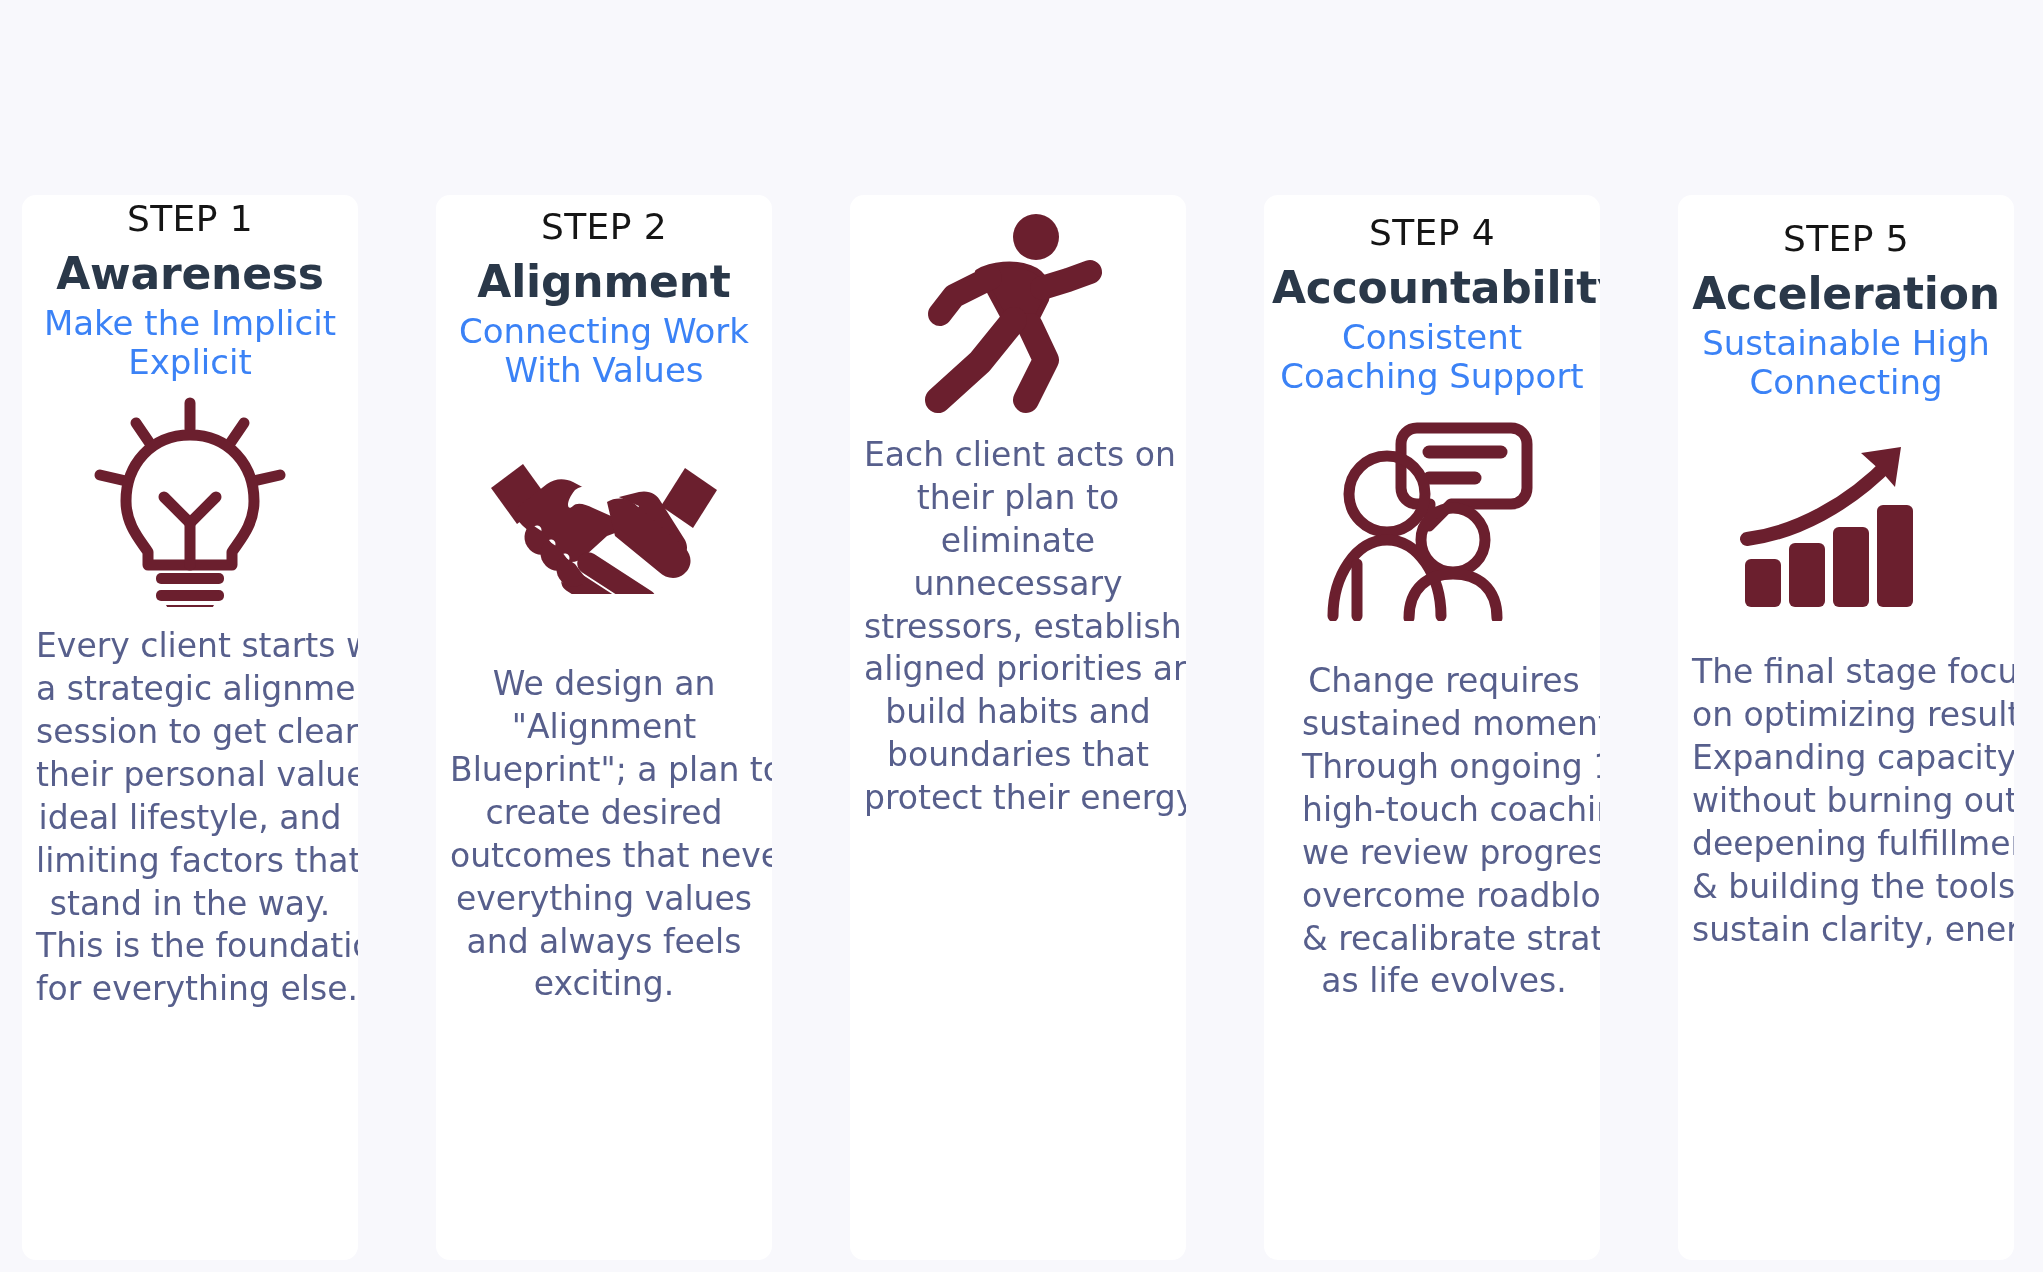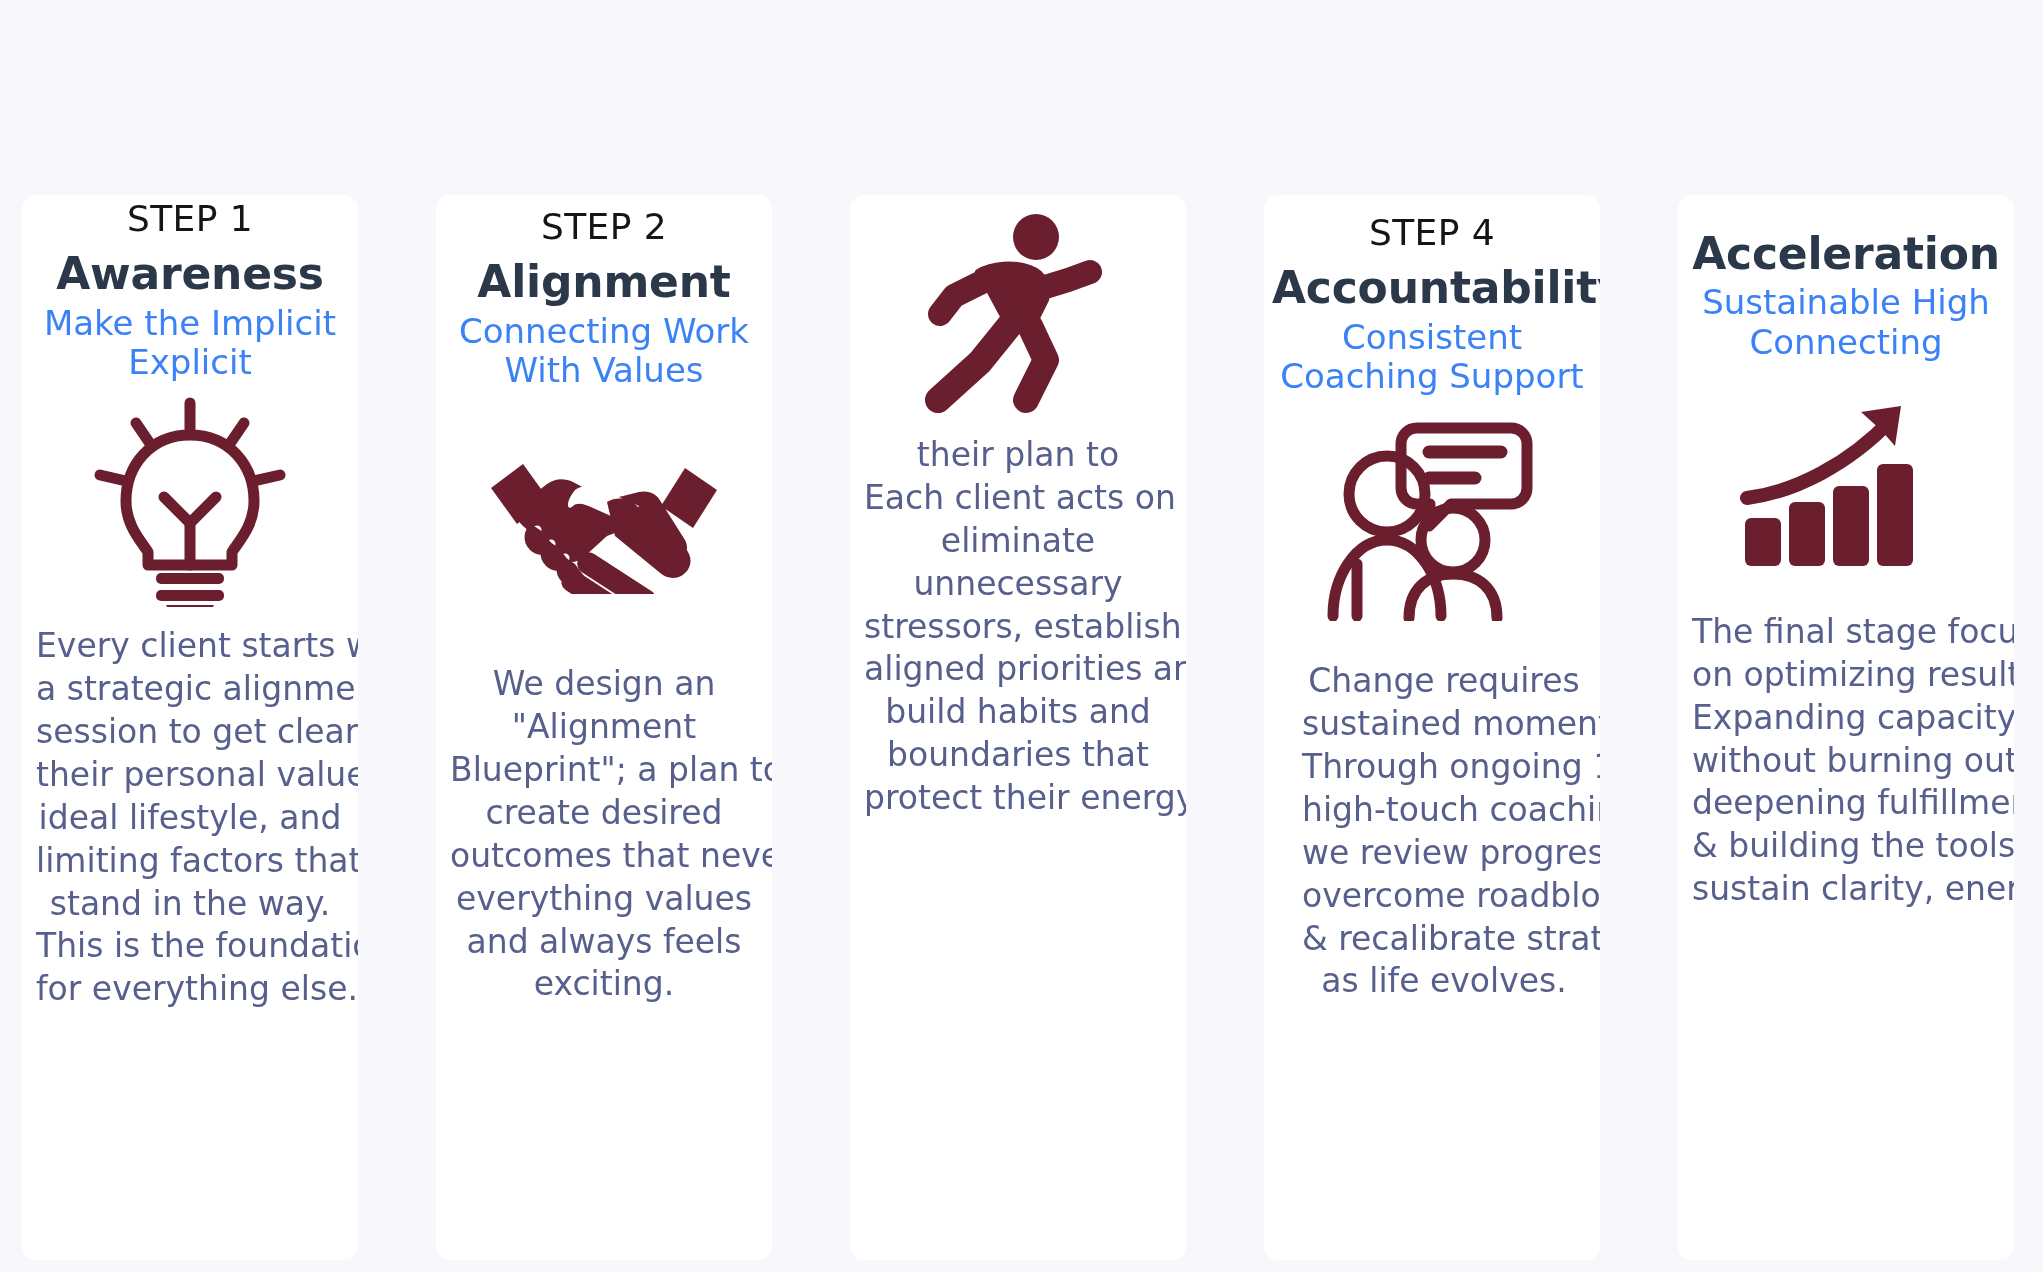--- a/index.html
+++ b/index.html
@@ -202,22 +202,22 @@
 
             <path d="M124 74 L150 66 L172 58" stroke-width="24" fill="none"></path>
 
             <path d="M112 112 L128 146 L108 186" stroke-width="26" fill="none"></path>
 
             <path d="M96 106 L62 148 L20 186" stroke-width="26" fill="none"></path>
           </g>
         </svg>
       </div>
       <div class="body-text">
+        <span class="ln">Each client acts on</span>
         <span class="ln">their plan to</span>
-        <span class="ln">Each client acts on</span>
         <span class="ln">eliminate</span>
         <span class="ln">unnecessary</span>
         <span class="ln">stressors, establish</span>
         <span class="ln">aligned priorities and</span>
         <span class="ln">build habits and</span>
         <span class="ln">boundaries that</span>
         <span class="ln">protect their energy.</span>
       </div>
     </div>
 
@@ -257,20 +257,21 @@
         <span class="ln">high-touch coaching,</span>
         <span class="ln">we review progress,</span>
         <span class="ln">overcome roadblocks,</span>
         <span class="ln">&amp; recalibrate strategies</span>
         <span class="ln">as life evolves.</span>
       </div>
     </div>
 
     <div class="card c4">
       <div class="head">
+        <div class="step-label">STEP 5</div>
         <div class="step-name">Acceleration</div>
         <div class="step-sub">
           <span class="ln">Sustainable High</span>
           <span class="ln">Connecting</span>
         </div>
       </div>
       <div class="icon-wrap">
         <svg width="215" height="165" viewBox="0 0 215 165" fill="none">
           <g fill="#6b1f2e">
             <rect x="6" y="116" width="36" height="48" rx="6"></rect>

